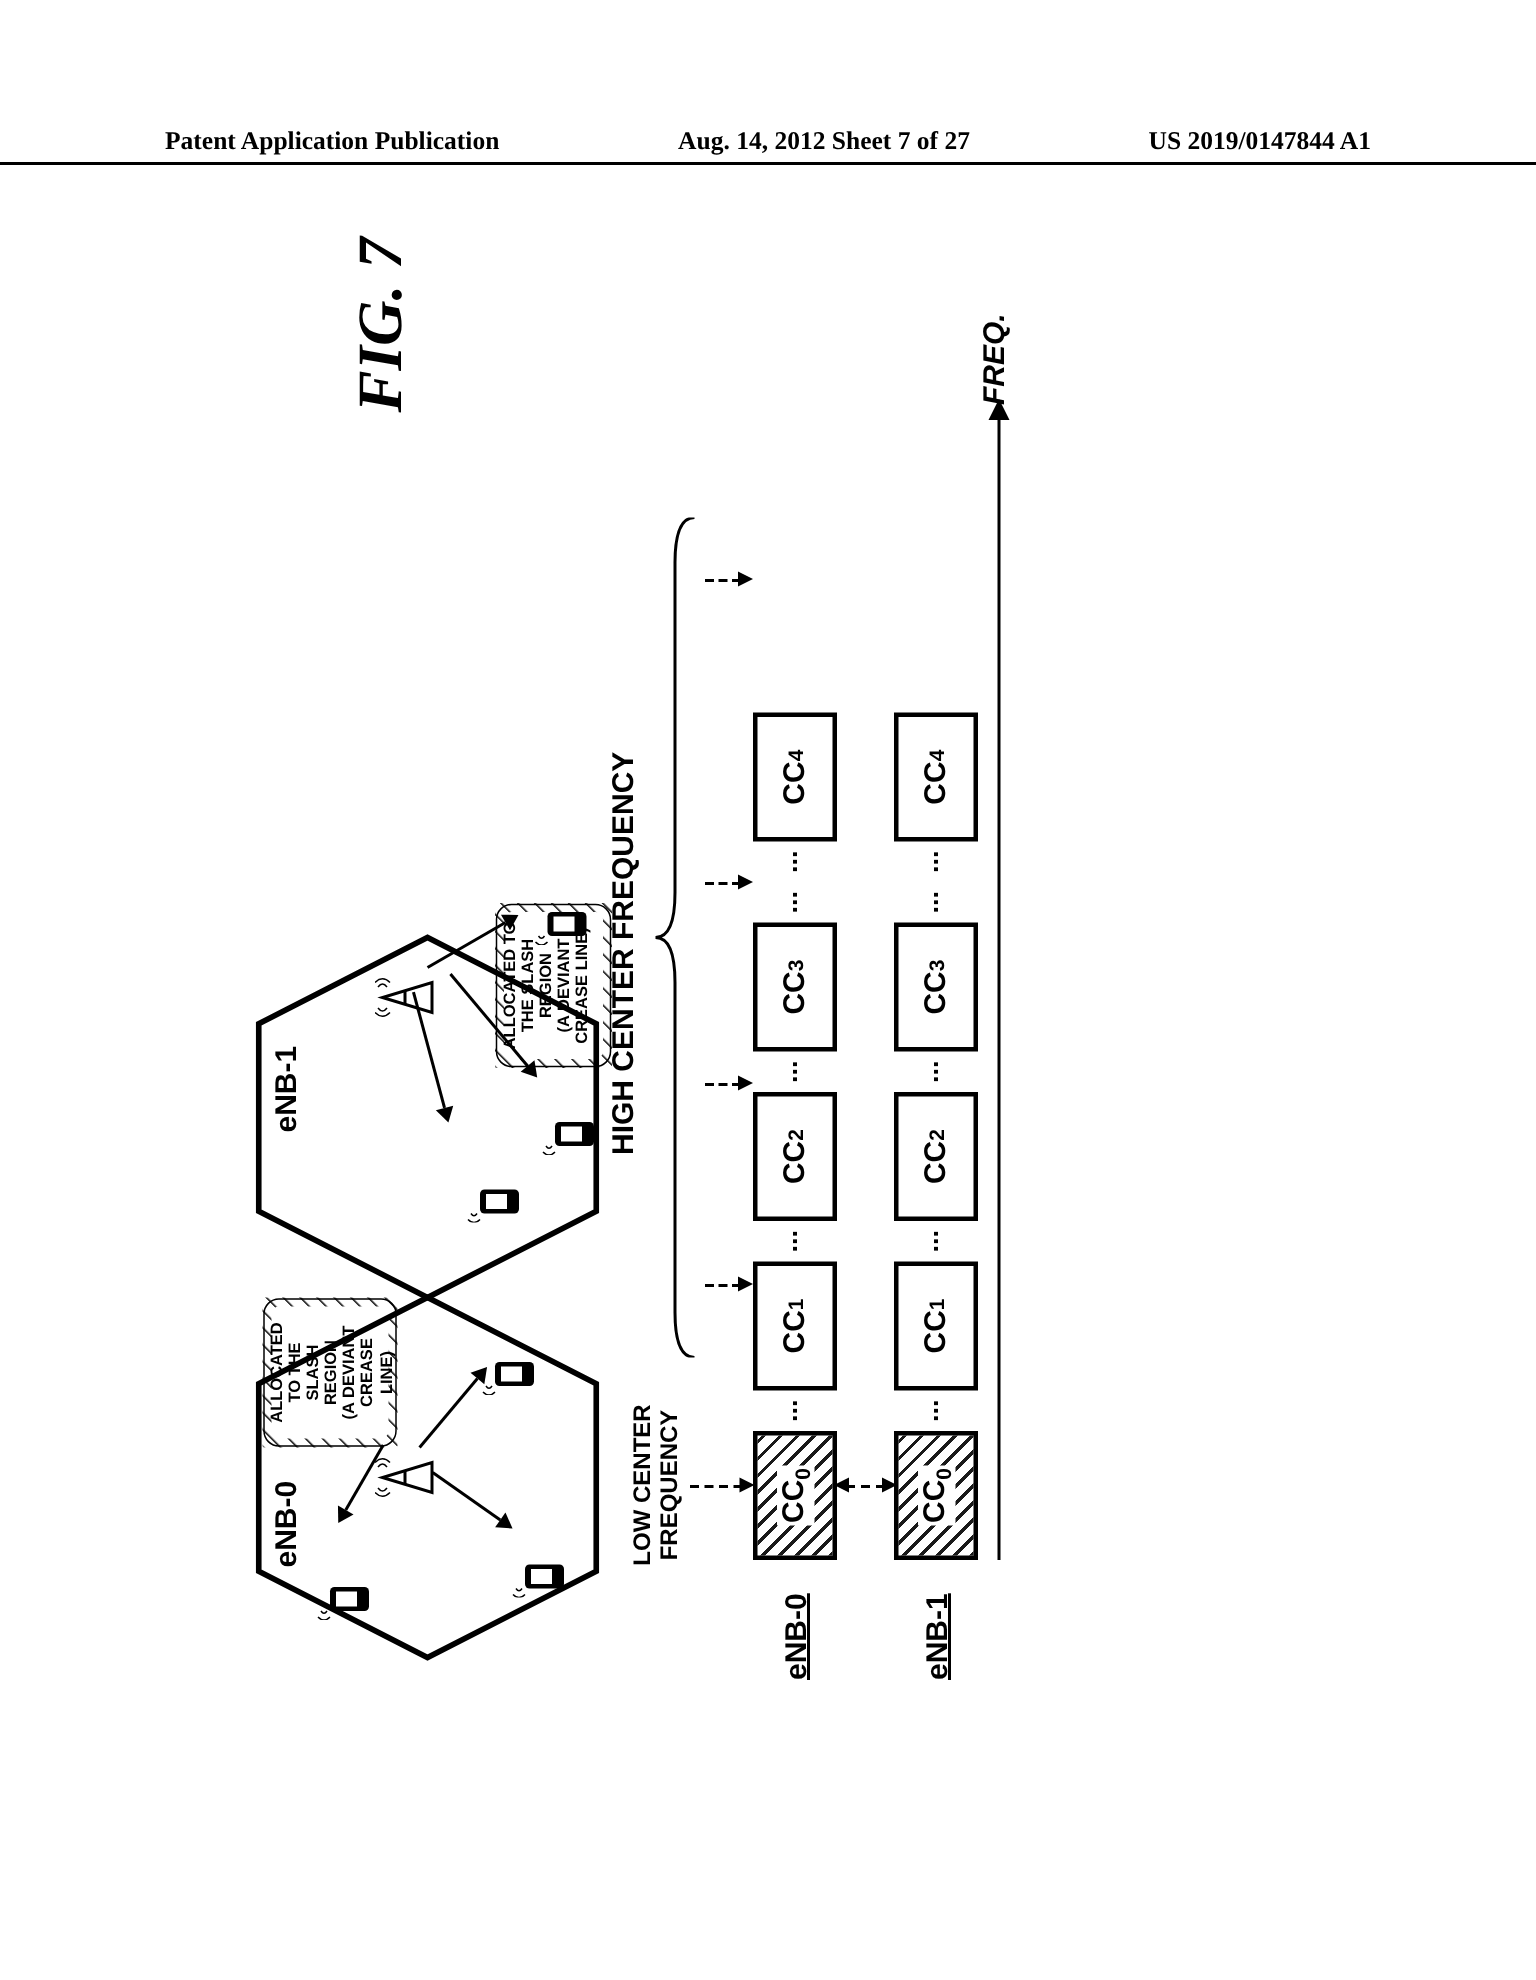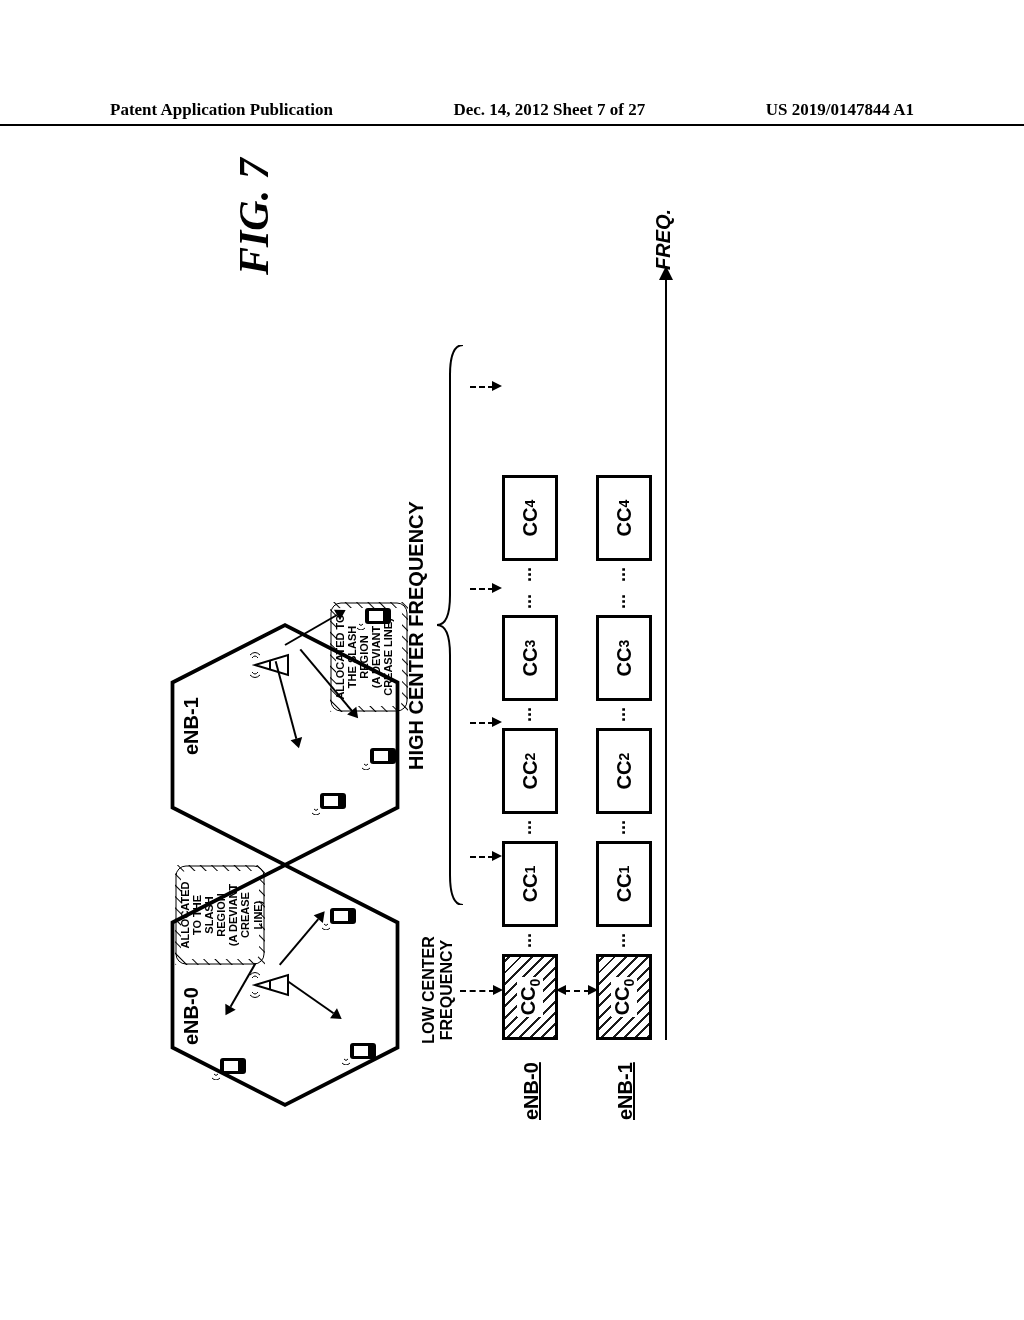--- a/index.html
+++ b/index.html
@@ -5,21 +5,21 @@
   * { box-sizing: border-box; margin: 0; padding: 0; }
   body {
     width: 1024px;
     height: 1320px;
     font-family: "Times New Roman", serif;
     background: #fff;
     position: relative;
   }
   .page-header {
     position: absolute;
-    top: 100px;
+    top: 84px;
     left: 0;
     width: 1024px;
     padding: 0 110px;
     display: flex;
     justify-content: space-between;
     font-size: 17px;
     font-weight: bold;
     border-bottom: 2px solid #000;
     padding-bottom: 4px;
   }
@@ -238,21 +238,21 @@
     border-left: 10px solid #000;
     border-top: 6px solid transparent;
     border-bottom: 6px solid transparent;
   }
 </style>
 </head>
 <body>
 
 <div class="page-header">
   <span>Patent Application Publication</span>
-  <span>Dec. 14, 2012  Sheet 7 of 27</span>
+  <span>Aug. 14, 2012  Sheet 7 of 27</span>
   <span>US 2019/0147844 A1</span>
 </div>
 
 <div class="fig-title">FIG. 7</div>
 
 <div class="diagram">
 
   <div class="hex-area">
 
     <div class="hex" style="left:10px; top:10px;">

